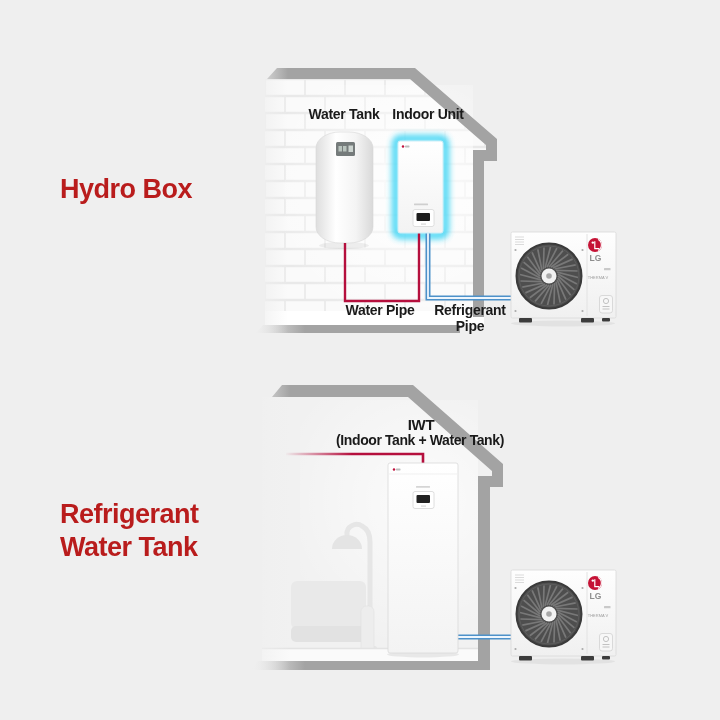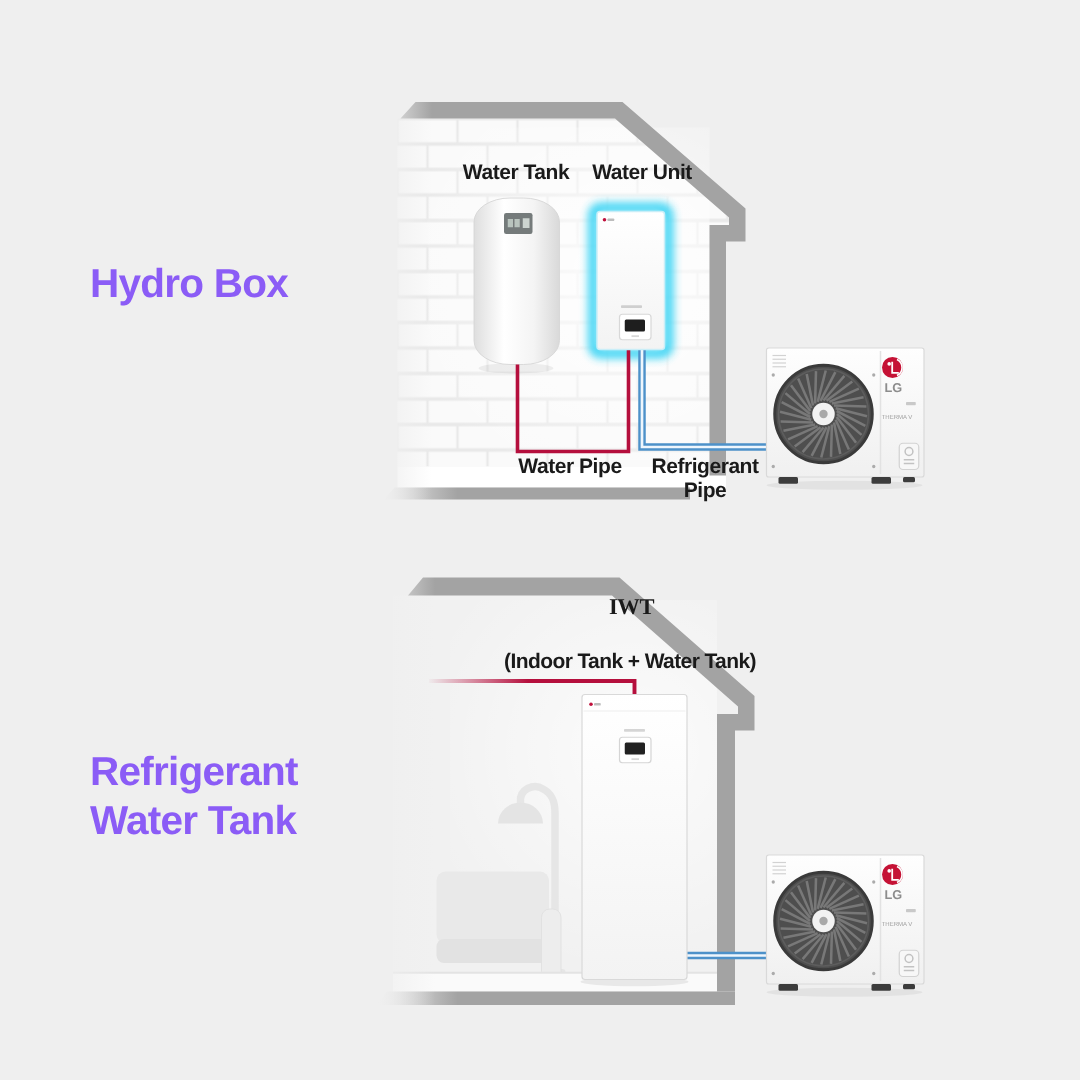--- a/index.html
+++ b/index.html
@@ -8,21 +8,21 @@
     background:#efefef;
     font-family:"Liberation Sans", sans-serif;
   }
   .scene-svg{position:absolute;left:0;top:0;}
   .label{
     position:absolute;font-weight:bold;color:#1a1a1a;
     font-size:14px;letter-spacing:-0.3px;white-space:nowrap;
     transform:translateX(-50%);text-align:center;line-height:15.5px;
   }
   .section-title{
-    position:absolute;left:60px;font-weight:bold;color:#8b5cf6;
+    position:absolute;left:60px;font-weight:bold;color:#b91c1c;
     font-size:27px;letter-spacing:-0.5px;line-height:33px;white-space:nowrap;
   }
 </style>
 </head>
 <body>
 
 <div class="stage">
 
   <svg class="scene-svg" width="720" height="720" viewBox="0 0 720 720">
     <defs>
@@ -254,23 +254,23 @@
   </svg>
 
   <div class="section-title" style="top:173px;">Hydro Box</div>
 
   <div class="section-title" style="top:498px;">
     <div>Refrigerant</div>
     <div>Water Tank</div>
   </div>
 
   <div class="label" style="left:344px;top:107px;">Water Tank</div>
-  <div class="label" style="left:428px;top:107px;">Water Unit</div>
+  <div class="label" style="left:428px;top:107px;">Indoor Unit</div>
 
   <div class="label" style="left:380px;top:303px;text-align:center;">Water Pipe</div>
   <div class="label" style="left:470px;top:303px;">
     <div>Refrigerant</div>
     <div>Pipe</div>
   </div>
 
-  <div class="label" style="left:421px;top:398px;font-size:15px;font-family:Liberation Serif, serif;">IWT</div>
+  <div class="label" style="left:421px;top:417px;font-size:15px;">IWT</div>
   <div class="label" style="left:420px;top:433px;letter-spacing:-0.4px;">(Indoor Tank + Water Tank)</div>
 </div>
 
 </body></html>

